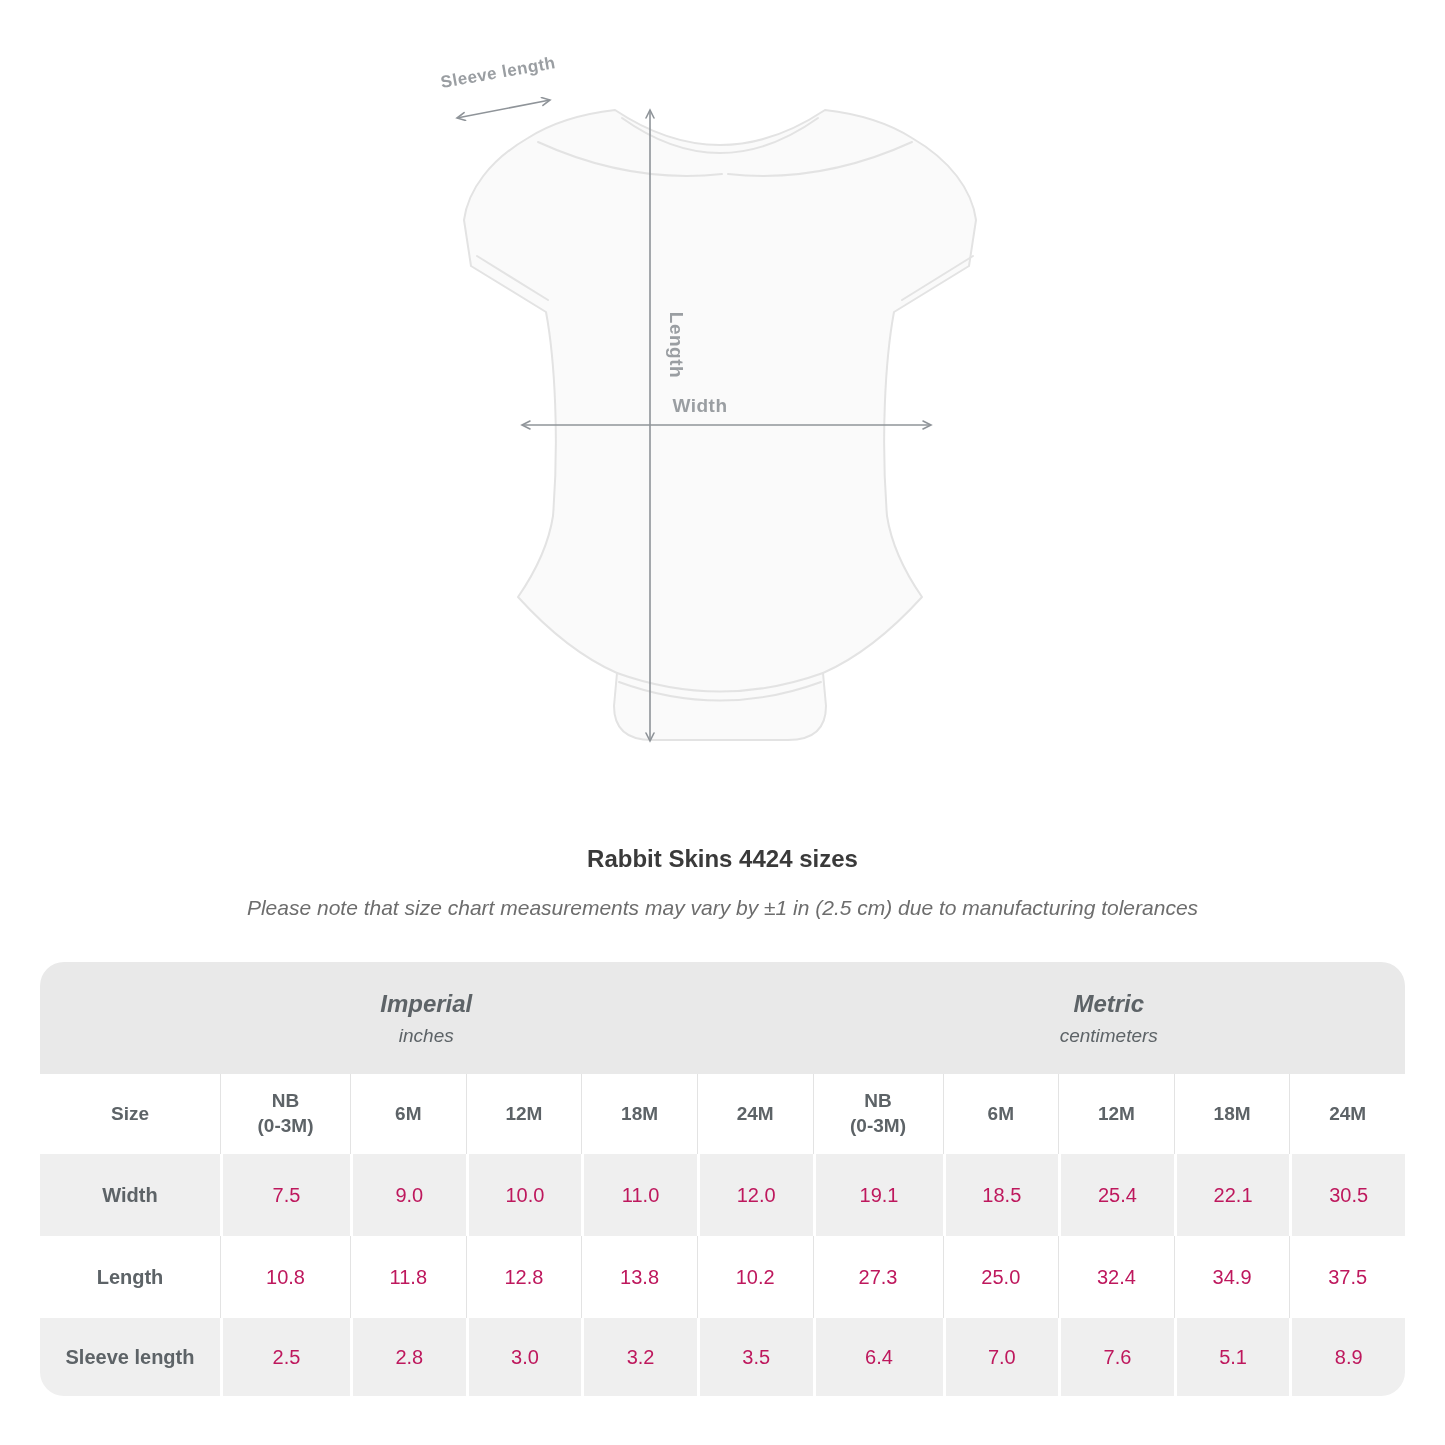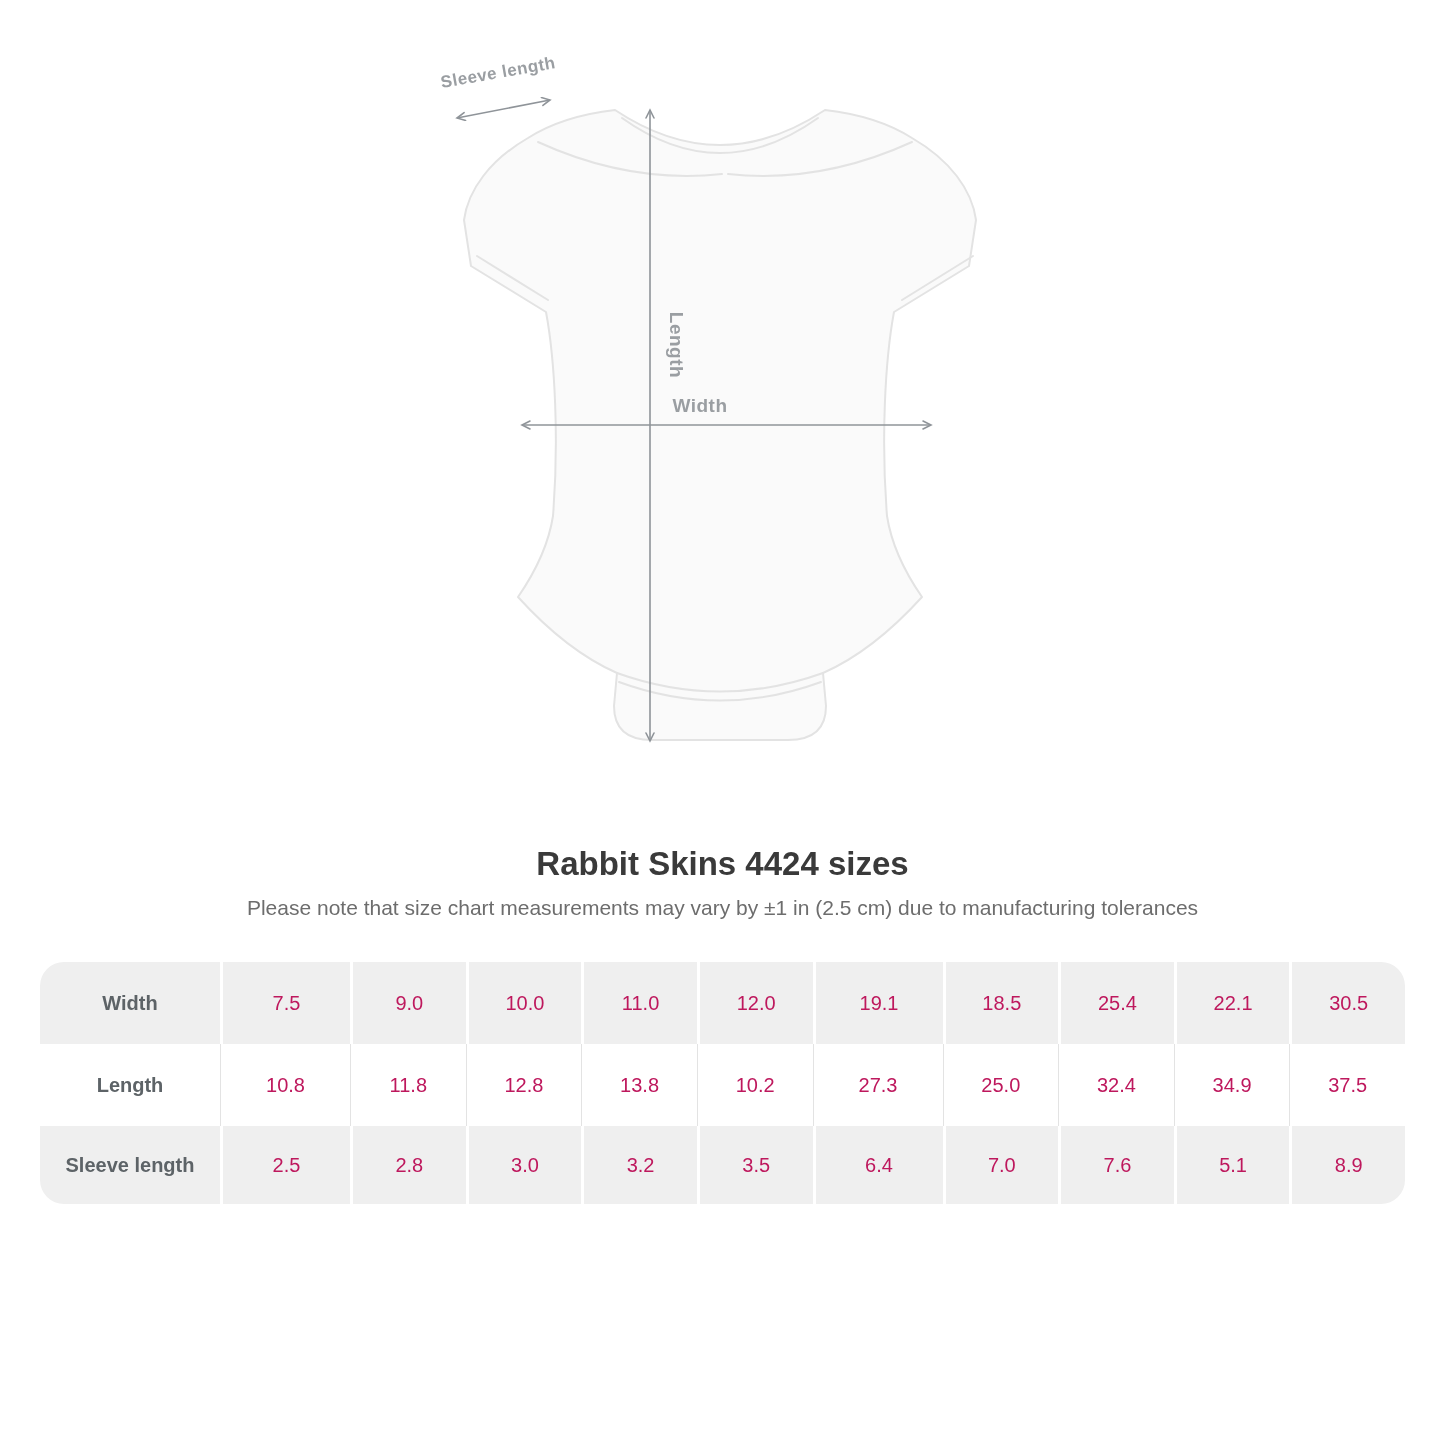--- a/index.html
+++ b/index.html
@@ -42,29 +42,30 @@
     letter-spacing: 0.5px;
   }
   .measure-label.small { font-size: 17px; }
 
   
   .title {
     position: absolute;
     top: 845px; left: 0;
     width: 100%;
     text-align: center;
-    font-size: 33px;
+    font-size: 24px;
     font-weight: bold;
     color: #3a3a3a;
   }
   .subtitle {
     position: absolute;
     top: 896px; left: 0;
     width: 100%;
     text-align: center;
+    font-style: italic;
     font-size: 21px;
     color: #6d6d6d;
   }
 
   
   .table-wrap {
     position: absolute;
     left: 40px; top: 962px;
     width: 1365px;
     border-radius: 24px;
@@ -203,20 +204,45 @@
         <col>
         <col>
         <col>
       <col class="c-nb">
         <col>
         <col>
         <col>
         <col>
     </colgroup>
     <thead>
+      <tr class="units-row">
+        <th colspan="6">
+          <div class="unit-name">Imperial</div>
+          <div class="unit-sub">inches</div>
+        </th>
+        <th colspan="5">
+          <div class="unit-name">Metric</div>
+          <div class="unit-sub">centimeters</div>
+        </th>
+      </tr>
+      <tr class="sizes-row">
+        <th>Size</th>
+        <th>NB
+(0-3M)</th>
+        <th>6M</th>
+        <th>12M</th>
+        <th>18M</th>
+        <th>24M</th>
+        <th>NB
+(0-3M)</th>
+        <th>6M</th>
+        <th>12M</th>
+        <th>18M</th>
+        <th>24M</th>
+      </tr>
     </thead>
     <tbody>
       <tr class="r-gray">
         <td class="row-label">Width</td>
         <td>7.5</td>
         <td>9.0</td>
         <td>10.0</td>
         <td>11.0</td>
         <td>12.0</td>
         <td>19.1</td>

